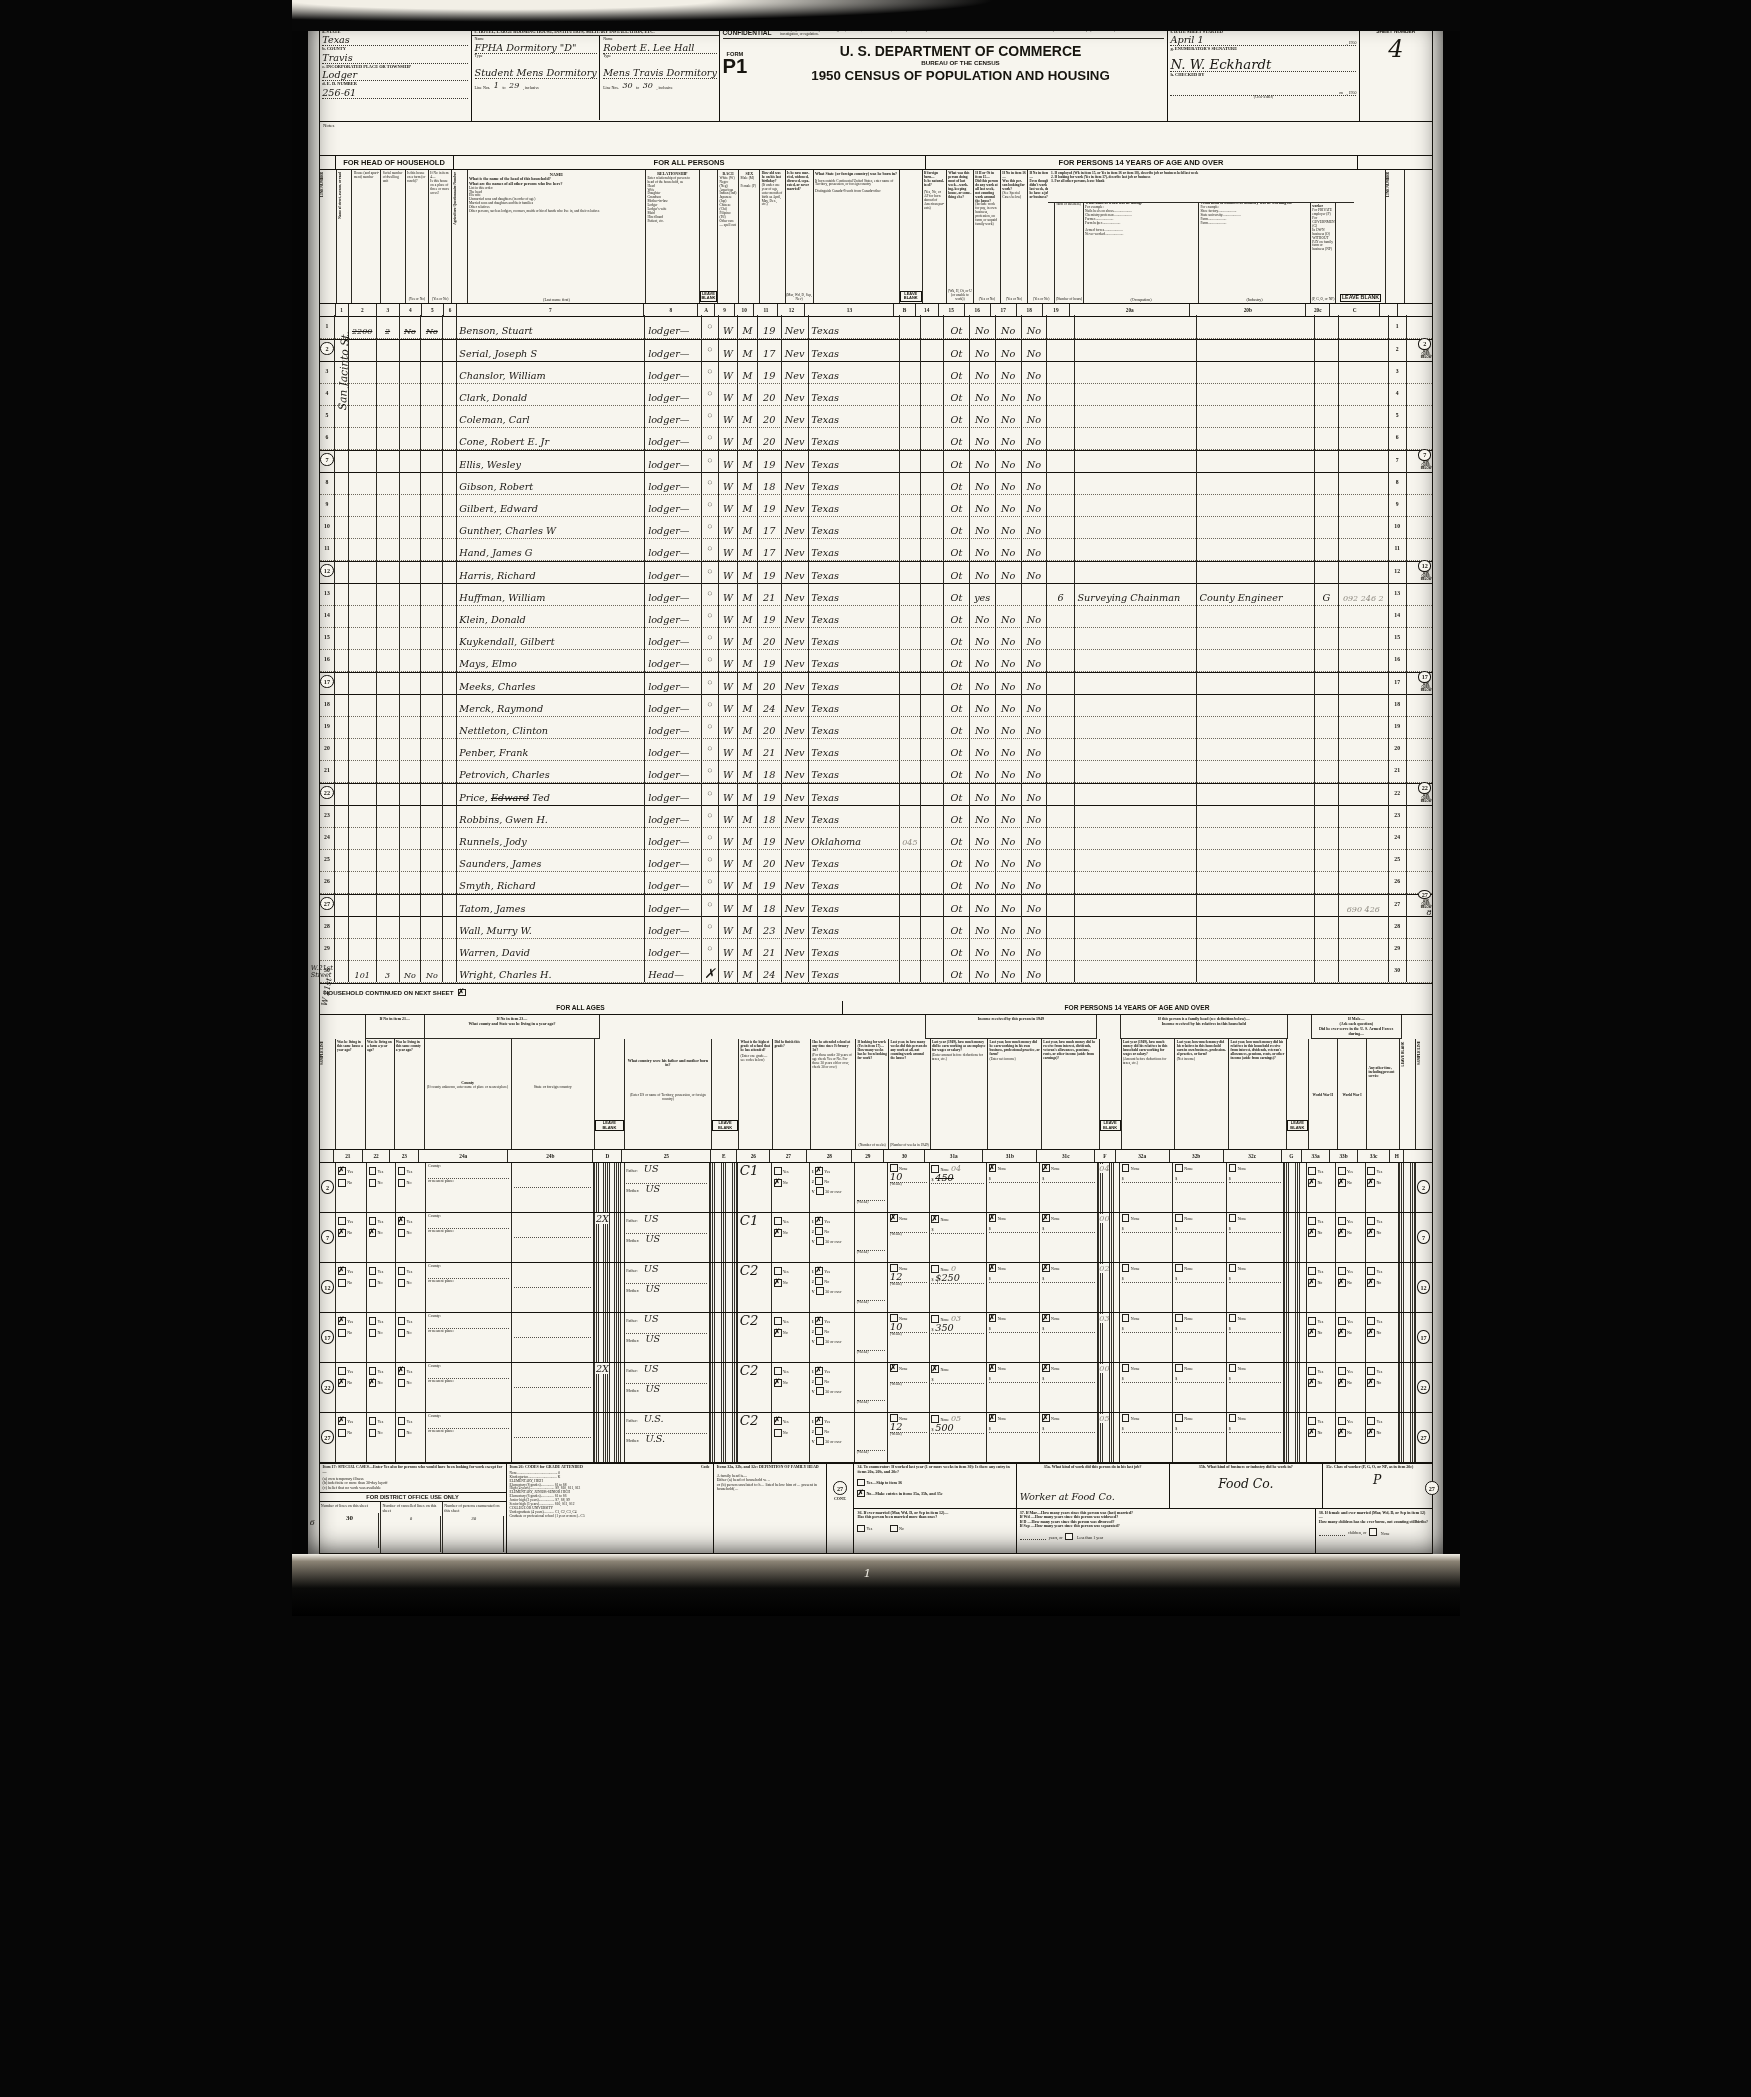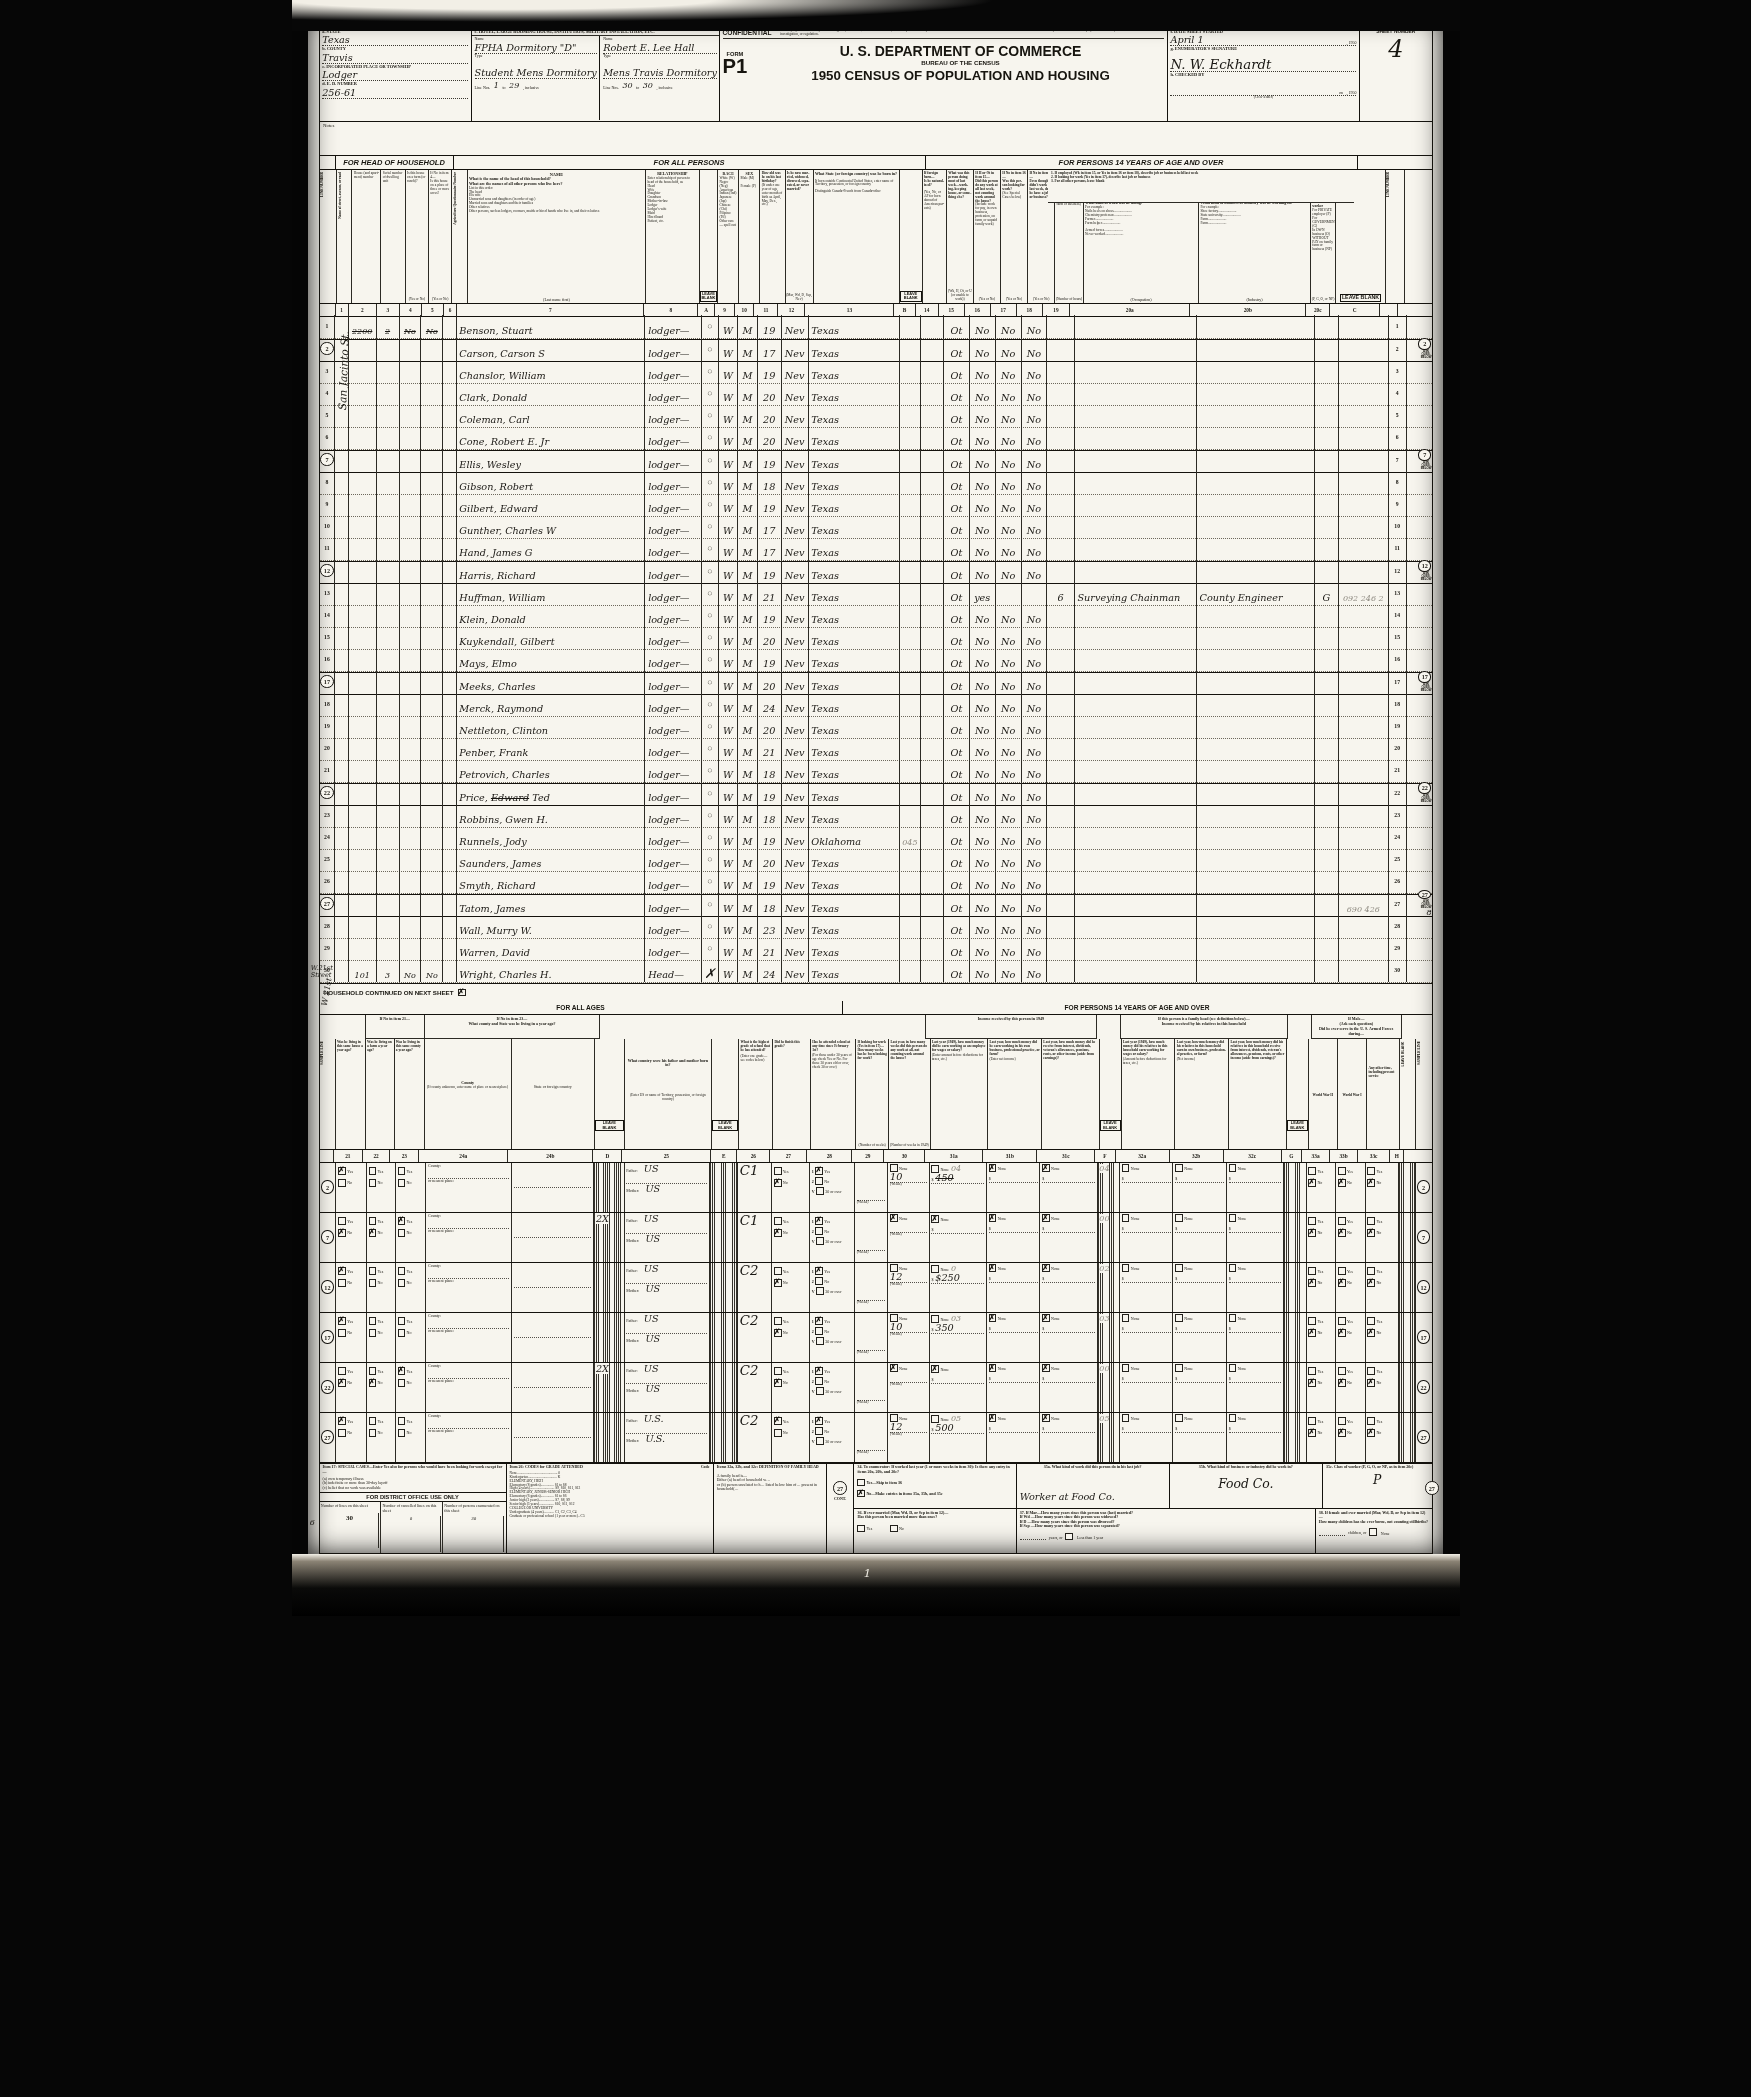--- a/index.html
+++ b/index.html
@@ -35,21 +35,21 @@
   .hdr{display:flex;border:1.3px solid #14120d;border-bottom:1.3px solid #14120d;min-height:94px;}
   .hdr .box{border-right:0.9px solid #14120d;padding:1.3px 2.7px;position:relative;}
   .hline{border-bottom:0.7px dotted #3a372f;min-height:11.5px;display:flex;align-items:flex-end;gap:3.5px;}
   .hcell-label{font-size:4.4px;font-weight:bold;}
   .sheetbox{width:66px;text-align:center;padding-top:2.7px;}
   .sheetbox .n{font-family:"DejaVu Serif",serif;font-style:italic;font-size:24px;}
   
   .notes{border-left:1.3px solid #14120d;border-right:1.3px solid #14120d;border-bottom:0.9px solid #14120d;height:31px;padding:0.9px 3.5px;font-size:4.9px;}
   
   .mt{border:1.3px solid #14120d;border-top:none;position:relative;}
-  .row{display:flex;font-style:italic;}
+  .row{display:flex;}
   .gbar{height:13.3px;align-items:center;border-bottom:0.9px solid #14120d;}
   .gbar div{height:100%;display:flex;align-items:center;justify-content:center;font-family:"Liberation Sans",sans-serif;font-weight:bold;font-size:7.5px;border-right:0.9px solid #14120d;}
   .colheads{position:relative;display:flex;height:133px;border-bottom:0.9px solid #14120d;}
   .ch{border-right:0.5px solid #2c2a24;padding:1.8px 1.3px;overflow:hidden;position:relative;}
   .ch .q{font-weight:bold;}
   .ch .bot{position:absolute;bottom:1.3px;left:0;right:0;text-align:center;}
   .lb{display:inline-block;border:0.9px solid #14120d;font-family:"Liberation Sans",sans-serif;font-weight:bold;font-size:4px;padding:0.4px 0.9px;text-align:center;line-height:1.1;}
   .inst20{position:absolute;top:0;height:28px;border-bottom:0.7px solid #2c2a24;padding:1.8px 3.5px;background:#f7f5ee;}
   .numstrip{display:flex;height:11.5px;border-bottom:1.1px solid #14120d;align-items:center;font-weight:bold;font-size:5.3px;}
   .numstrip div{border-right:0.5px solid #2c2a24;text-align:center;height:100%;display:flex;align-items:center;justify-content:center;}
@@ -493,21 +493,21 @@
               <span class="hw sm"></span>
             </div>
   <div class="cell c-fm">
               <span class="hw sm"></span>
             </div>
   <div class="cell c-ac">
               <span class="hw sm"></span>
             </div>
   <div class="cell c-ag"></div>
   <div class="cell c-nm left">
-              <span class="hw">Carson, Carson S</span>
+              <span class="hw">Serial, Joseph S</span>
             </div>
   <div class="cell c-rl left">
               <span class="hw">lodger—</span>
             </div>
   <div class="cell c-ca stamp">○</div>
   <div class="cell c-rc">
               <span class="hw">W</span>
             </div>
   <div class="cell c-sx">
               <span class="hw">M</span>

